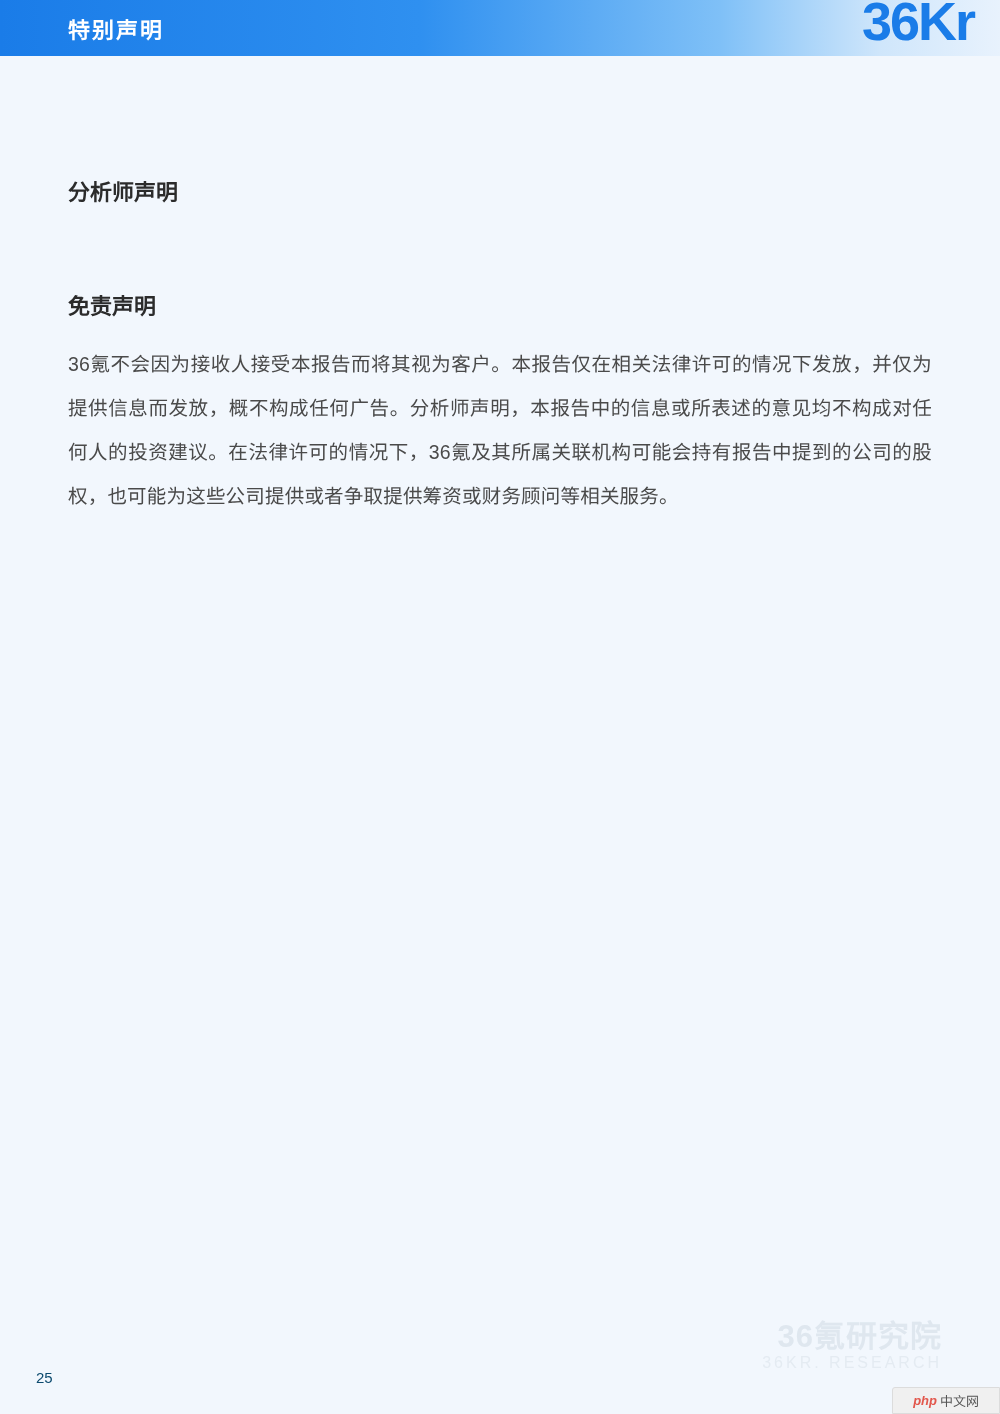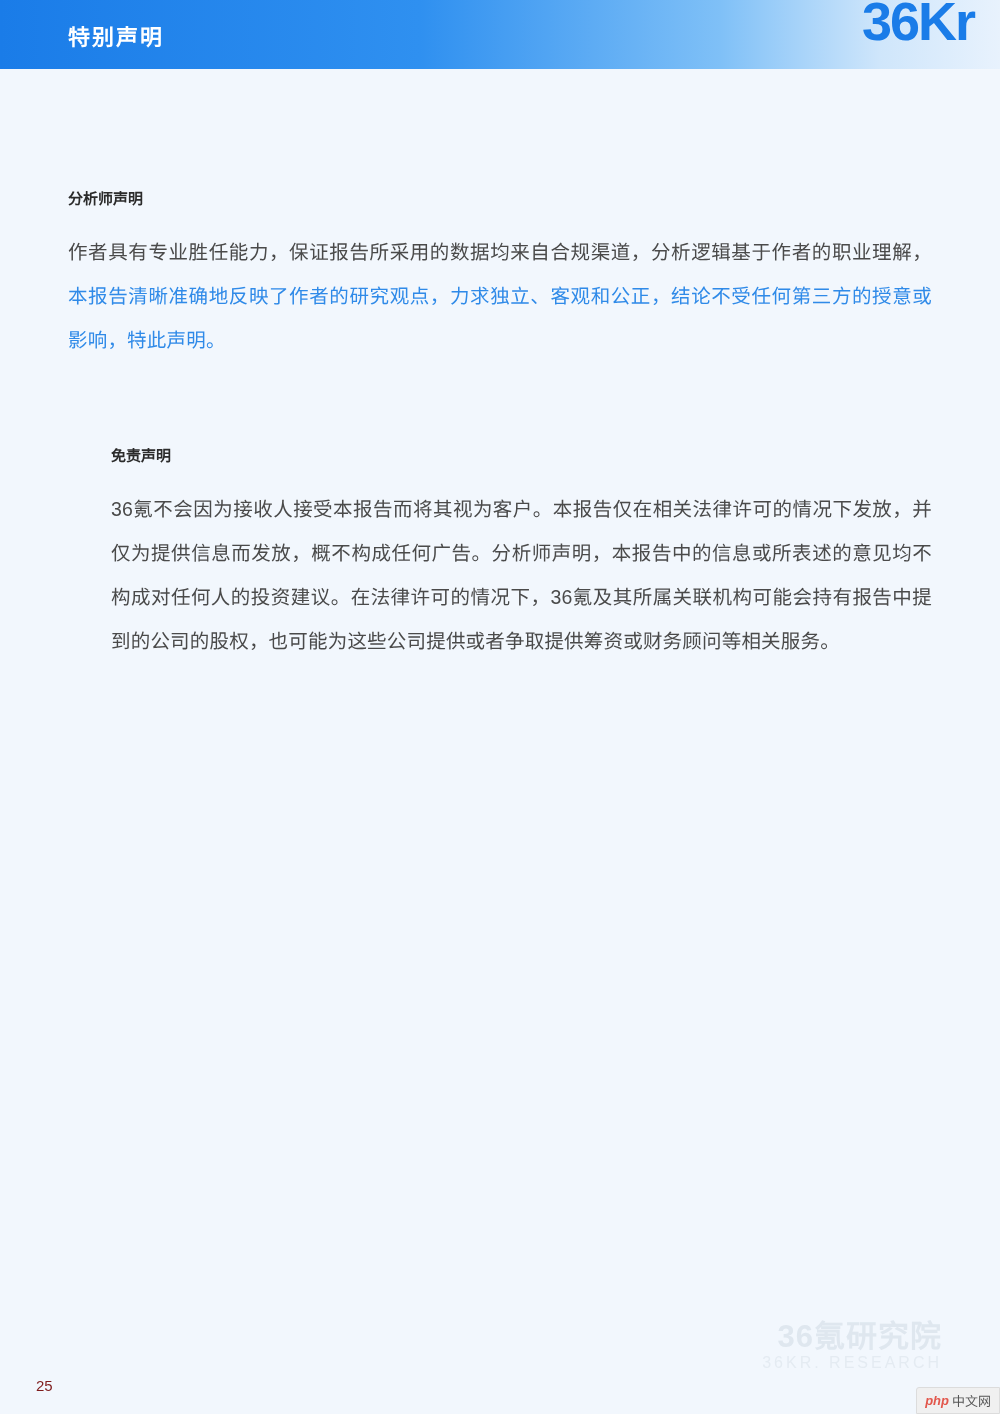--- a/index.html
+++ b/index.html
@@ -11,21 +11,21 @@
     height: 1414px;
     background: #f2f7fd;
     font-family: "Liberation Sans", "DejaVu Sans", sans-serif;
     position: relative;
     overflow: hidden;
   }
 
   
   .page-header {
     position: relative;
-    height: 69px;
+    height: 56px;
     background: linear-gradient(90deg, #1a7ce8 0%, #2f90f0 42%, #7fc0f7 72%, #cfe6fb 88%, #e8f2fd 100%);
     display: flex;
     align-items: center;
   }
   .header-title {
     color: #ffffff;
     font-size: 22px;
     font-weight: bold;
     letter-spacing: 2px;
     margin-left: 68px;
@@ -44,50 +44,50 @@
 
   
   .content {
     padding: 0 68px;
     box-sizing: border-box;
   }
   .section {
     margin-top: 0;
   }
   .section-title {
-    font-size: 15px;
+    font-size: 22px;
     font-weight: bold;
     color: #2b2b2b;
     margin: 0;
     padding: 0;
   }
   .section-1 { margin-top: 118px; }
-  .section-2 { margin-top: 82px; margin-left: 43px; }
+  .section-2 { margin-top: 82px; }
 
   .para {
     font-size: 19.5px;
     line-height: 44px;
     color: #4a4a4a;
     margin: 22px 0 0 0;
     text-align: justify;
     text-justify: inter-ideograph;
     letter-spacing: 0.2px;
   }
   .para.tight { margin-top: 20px; }
   .hl {
     color: #2f8ae8;
   }
 
   
   .page-number {
     position: absolute;
     left: 36px;
-    bottom: 20px;
+    bottom: 28px;
     font-size: 15px;
-    color: #7f1d1d;
+    color: #0c4a6e;
   }
   .watermark {
     position: absolute;
     right: 58px;
     bottom: 42px;
     text-align: right;
     color: #dfe7ef;
     user-select: none;
   }
   .watermark .wm-main {
@@ -102,21 +102,21 @@
     color: #e4ebf2;
   }
   .php-badge {
     position: absolute;
     right: 0;
     bottom: 0;
     background: #f0f0f0;
     border: 1px solid #dcdcdc;
     font-size: 13px;
     color: #555;
-    padding: 3px 8px;
+    padding: 3px 20px;
     border-radius: 3px 0 0 0;
     display: flex;
     align-items: center;
     gap: 3px;
   }
   .php-badge .php-word {
     color: #e2574c;
     font-weight: bold;
     font-style: italic;
   }
@@ -126,23 +126,20 @@
 
 <div class="page-header">
   <div class="header-title">特别声明</div>
   <div class="brand-logo">36Kr</div>
 </div>
 
 <div class="content">
 
   <div class="section section-1">
     <h2 class="section-title">分析师声明</h2>
-    <p class="para">
-      <span>作者具有专业胜任能力，保证报告所采用的数据均来自合规渠道，分析逻辑基于作者的职业理解，</span><span class="hl">本报告清晰准确地反映了作者的研究观点，力求独立、客观和公正，结论不受任何第三方的授意或影响，特此声明。</span>
-    </p>
   </div>
 
   <div class="section section-2">
     <h2 class="section-title">免责声明</h2>
     <p class="para">
       <span>36氪不会因为接收人接受本报告而将其视为客户。本报告仅在相关法律许可的情况下发放，并仅为提供信息而发放，概不构成任何广告。分析师声明，本报告中的信息或所表述的意见均不构成对任何人的投资建议。在法律许可的情况下，36氪及其所属关联机构可能会持有报告中提到的公司的股权，也可能为这些公司提供或者争取提供筹资或财务顾问等相关服务。</span>
     </p>
   </div>
 
 </div>

